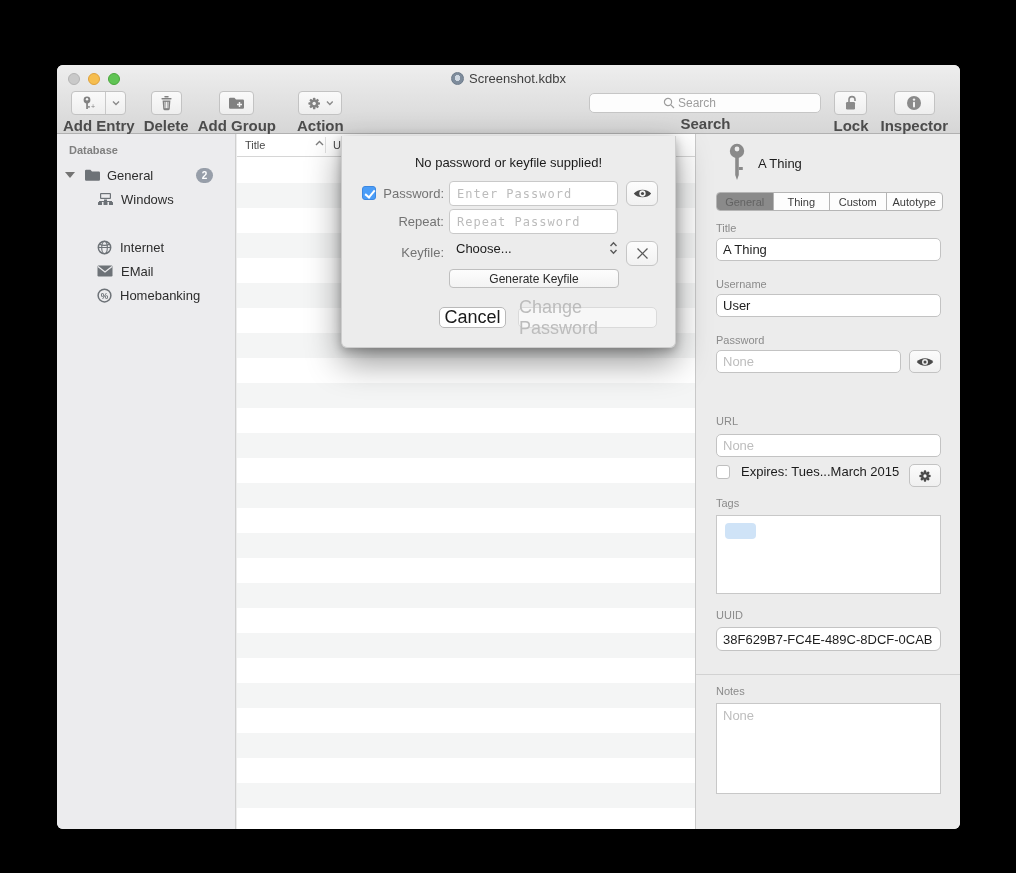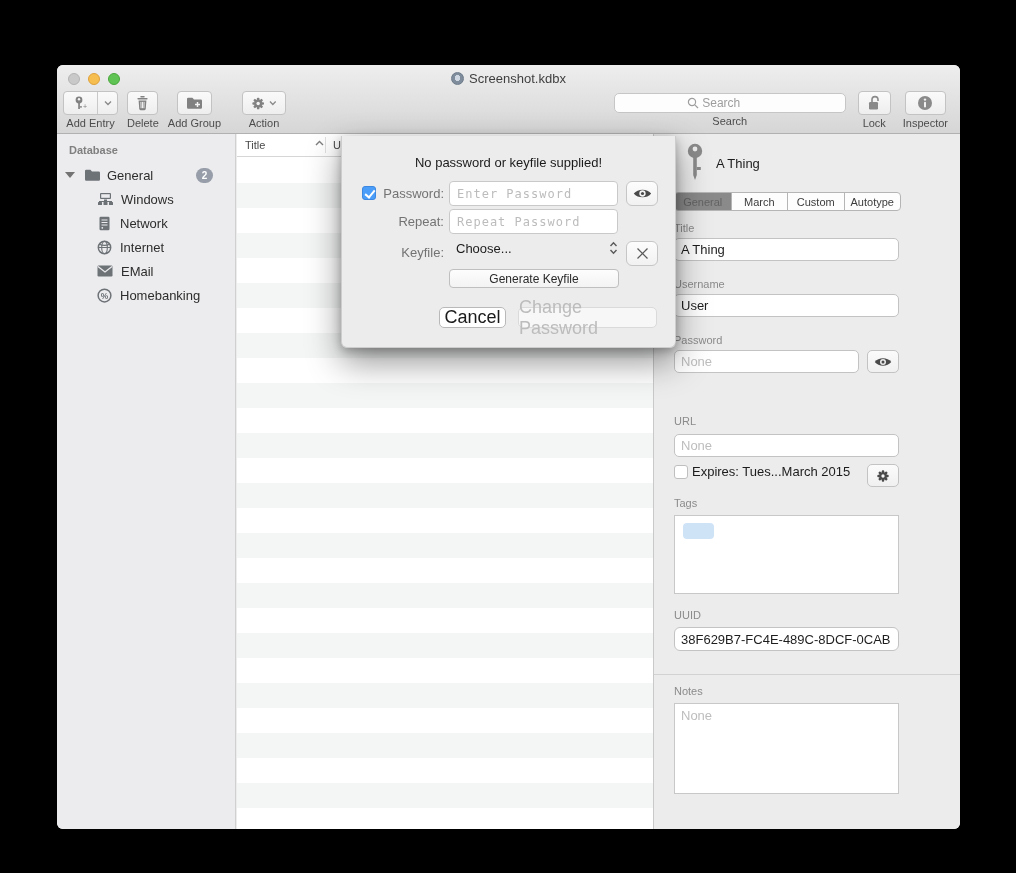--- a/index.html
+++ b/index.html
@@ -17,21 +17,21 @@
   .light.zoom { background:#60c454; border:1px solid #4aa73c; }
   .title-wrap { height:26px; display:flex; align-items:center; justify-content:center; gap:5px; }
   .proxy-icon { width:13px; height:13px; border-radius:50%; background:radial-gradient(circle at 50% 45%, #cfd8e2 0 3px, #7e8c9c 3px 7px); border:1px solid #6c7a8a; }
   .win-title { font-size:13px; color:#3f3f3f; }
 
   .toolbar { position:relative; height:42px; }
   .tool-left { position:absolute; left:6px; top:0; display:flex; gap:9px; }
   .tool-right { position:absolute; right:12px; top:0; display:flex; gap:12px; }
   .tool-item { display:flex; flex-direction:column; align-items:center; }
   .tool-btn { height:24px; display:flex; align-items:center; justify-content:center; background:linear-gradient(#fafafa,#eeeeee); border:1px solid #c3c3c3; border-radius:4px; cursor:default; }
-  .tool-label { font-size:11px; color:#4c4c4c; margin-top:2px; }
+  .tool-label { font-size:15px; color:#4c4c4c; margin-top:2px;font-weight:bold; }
   .seg-split { display:flex; align-items:stretch; padding:0; }
   .seg-main { width:34px; display:flex; align-items:center; justify-content:center; border-right:1px solid #c9c9c9; }
   .seg-drop { width:19px; display:flex; align-items:center; justify-content:center; }
   .btn-plain { padding:0 8px; }
   .search-field { width:232px; height:20px; border:1px solid #c6c6c6; border-radius:5px; background:rgba(255,255,255,.92); display:flex; align-items:center; justify-content:center; margin-top:2px; }
   .search-field input { border:none; outline:none; background:transparent; width:70px; font-size:12px; color:#333; text-align:left; }
   .search-field input::placeholder { color:#9d9d9d; }
 
   
   .content { position:absolute; top:69px; left:0; right:0; bottom:0; }
@@ -47,36 +47,36 @@
   .tablepane { position:absolute; left:180px; right:265px; top:0; bottom:0; background:#fff; }
   .table-header { height:23px; background:#fff; border-bottom:1px solid #d6d6d6; display:flex; align-items:center; position:relative; }
   .col-title { position:absolute; left:8px; font-size:11px; color:#4a4a4a; }
   .sort-ind { position:absolute; left:78px; top:6px; }
   .col-div { position:absolute; left:88px; top:3px; bottom:3px; width:1px; background:#e0e0e0; }
   .col-u { position:absolute; left:96px; font-size:11px; color:#4a4a4a; }
   .table-body { position:absolute; top:24px; left:0; right:0; bottom:0;
     background:repeating-linear-gradient(180deg,#ffffff 0 25px,#f4f5f5 25px 50px); }
 
   
-  .inspector { position:absolute; right:0; top:0; bottom:0; width:307px; background:#ececec; border-left:1px solid #c9c9c9; }
+  .inspector { position:absolute; right:0; top:0; bottom:0; width:265px; background:#ececec; border-left:1px solid #c9c9c9; }
   .ins-label { position:absolute; font-size:11px; color:#8b8b8b; }
   .ins-input { position:absolute; height:23px; background:#fff; border:1px solid #c3c3c3; border-radius:5px; font-size:13px; color:#1e1e1e; padding:0 6px; outline:none; width:225px; left:20px; font-family:"Liberation Sans",sans-serif; }
   .ins-input::placeholder { color:#bdbdbd; }
   .key-big { position:absolute; left:30px; top:9px; }
   .entry-title { position:absolute; left:62px; top:22px; font-size:13px; color:#1c1c1c; }
   .segmented { position:absolute; left:20px; top:58px; width:227px; height:19px; display:flex; border:1px solid #b5b5b5; border-radius:4px; overflow:hidden; background:#fdfdfd; }
   .seg { flex:1; display:flex; align-items:center; justify-content:center; font-size:11px; color:#3c3c3c; border-right:1px solid #b5b5b5; cursor:default; }
   .seg:last-child { border-right:none; }
   .seg.sel { background:#8a8a8a; color:#636363; }
   .sq-btn { position:absolute; width:32px; height:23px; background:linear-gradient(#fbfbfb,#f0f0f0); border:1px solid #c3c3c3; border-radius:5px; display:flex; align-items:center; justify-content:center; }
   .wide-btn { position:absolute; left:20px; width:225px; height:23px; background:linear-gradient(#fcfcfc,#f2f2f2); border:1px solid #c3c3c3; border-radius:5px; font-size:13px; color:#3a3a3a; display:flex; align-items:center; justify-content:center; }
   .checkbox { width:14px; height:14px; border:1px solid #bfbfbf; border-radius:3px; background:#fff; }
   .checkbox.checked { background:#4a9df8; border-color:#3c87e0; position:relative; }
   .checkbox.checked::after { content:""; position:absolute; left:4px; top:1px; width:4px; height:8px; border:solid #fff; border-width:0 2px 2px 0; transform:rotate(40deg); }
-  .expires-row { position:absolute; left:20px; top:330px; display:flex; align-items:flex-end; gap:4px; }
+  .expires-row { position:absolute; left:20px; top:330px; display:flex; align-items:flex-end; gap:11px; }
   .expires-text { font-size:13px; color:#1c1c1c; }
   .tags-box { position:absolute; left:20px; top:381px; width:225px; height:79px; background:#fff; border:1px solid #c8c8c8; }
   .tag-pill { position:absolute; left:8px; top:7px; width:31px; height:16px; border-radius:4px; background:#cfe3f7; }
   .ins-divider { position:absolute; left:0; right:0; top:540px; height:1px; background:#d2d2d2; }
   .notes-box { position:absolute; left:20px; top:569px; width:225px; height:91px; background:#fff; border:1px solid #c8c8c8; font-size:13px; color:#1e1e1e; padding:4px 6px; resize:none; outline:none; font-family:"Liberation Sans",sans-serif; }
   .notes-box::placeholder { color:#bdbdbd; }
 
   
   .sheet { position:absolute; left:284px; top:71px; width:335px; height:212px; background:#ececec; border:1px solid #cdcdcd; border-top:none; border-radius:0 0 6px 6px; box-shadow:0 14px 34px rgba(0,0,0,.42), 0 3px 10px rgba(0,0,0,.25); z-index:20; }
   .sheet-msg { position:absolute; left:0; right:0; top:19px; text-align:center; font-size:13px; color:#1b1b1b; }
@@ -251,34 +251,20 @@
                 <rect x="6.5" y="10" width="4" height="3" rx="0.5"></rect>
                 <rect x="12" y="10" width="4" height="3" rx="0.5"></rect>
                 <rect x="2" y="9" width="13" height="1"></rect>
               </g>
               <rect x="4.2" y="2.2" width="8.6" height="3.6" fill="#ececee"></rect>
             </svg>
         </div>
         <span class="lbl" style="margin-left:7px;">Windows</span>
       </div>
 
-      <div class="tree-row" style="top:77px; padding-left:41px;">
-        <div class="tree-icon">
-          <svg width="13" height="15" viewBox="0 0 13 15">
-              <rect x="1.5" y="0.8" width="10" height="13.4" rx="1.2" fill="#6d7277"></rect>
-              <g stroke="#ececee" stroke-width="1.1">
-                <line x1="3.5" y1="4" x2="9.5" y2="4"></line>
-                <line x1="3.5" y1="6.5" x2="9.5" y2="6.5"></line>
-                <line x1="3.5" y1="9" x2="9.5" y2="9"></line>
-              </g>
-              <circle cx="4.3" cy="11.8" r="0.9" fill="#ececee"></circle>
-            </svg>
-        </div>
-        <span class="lbl" style="margin-left:9px;">Network</span>
-      </div>
 
       <div class="tree-row" style="top:101px; padding-left:40px;">
         <div class="tree-icon">
           <svg width="15" height="15" viewBox="0 0 16 16">
               <circle cx="8" cy="8" r="6.6" stroke="#6d7277" stroke-width="1.6" fill="none"></circle>
               <ellipse cx="8" cy="8" rx="3" ry="6.6" stroke="#6d7277" stroke-width="1.2" fill="none"></ellipse>
               <line x1="1.4" y1="8" x2="14.6" y2="8" stroke="#6d7277" stroke-width="1.2"></line>
               <path d="M2.5 4.5 q5.5 2.5 11 0" stroke="#6d7277" stroke-width="1.1" fill="none"></path>
             </svg>
         </div>
@@ -327,21 +313,21 @@
               <rect x="9.2" y="14" width="3.6" height="18"></rect>
               <rect x="12.8" y="24" width="4" height="3"></rect>
               <path d="M9.2 32 L11 37 L12.8 32 z"></path>
             </g>
           </svg>
       </div>
       <span class="entry-title">A Thing</span>
 
       <div class="segmented">
         <div class="seg sel">General</div>
-        <div class="seg">March</div>
+        <div class="seg">Thing</div>
         <div class="seg">Custom</div>
         <div class="seg">Autotype</div>
       </div>
 
       <span class="ins-label" style="left:20px; top:88px;">Title</span>
       <input class="ins-input" style="top: 104px;" value="A Thing">
 
       <span class="ins-label" style="left:20px; top:144px;">Username</span>
       <input class="ins-input" style="top: 160px;" value="User">
 

